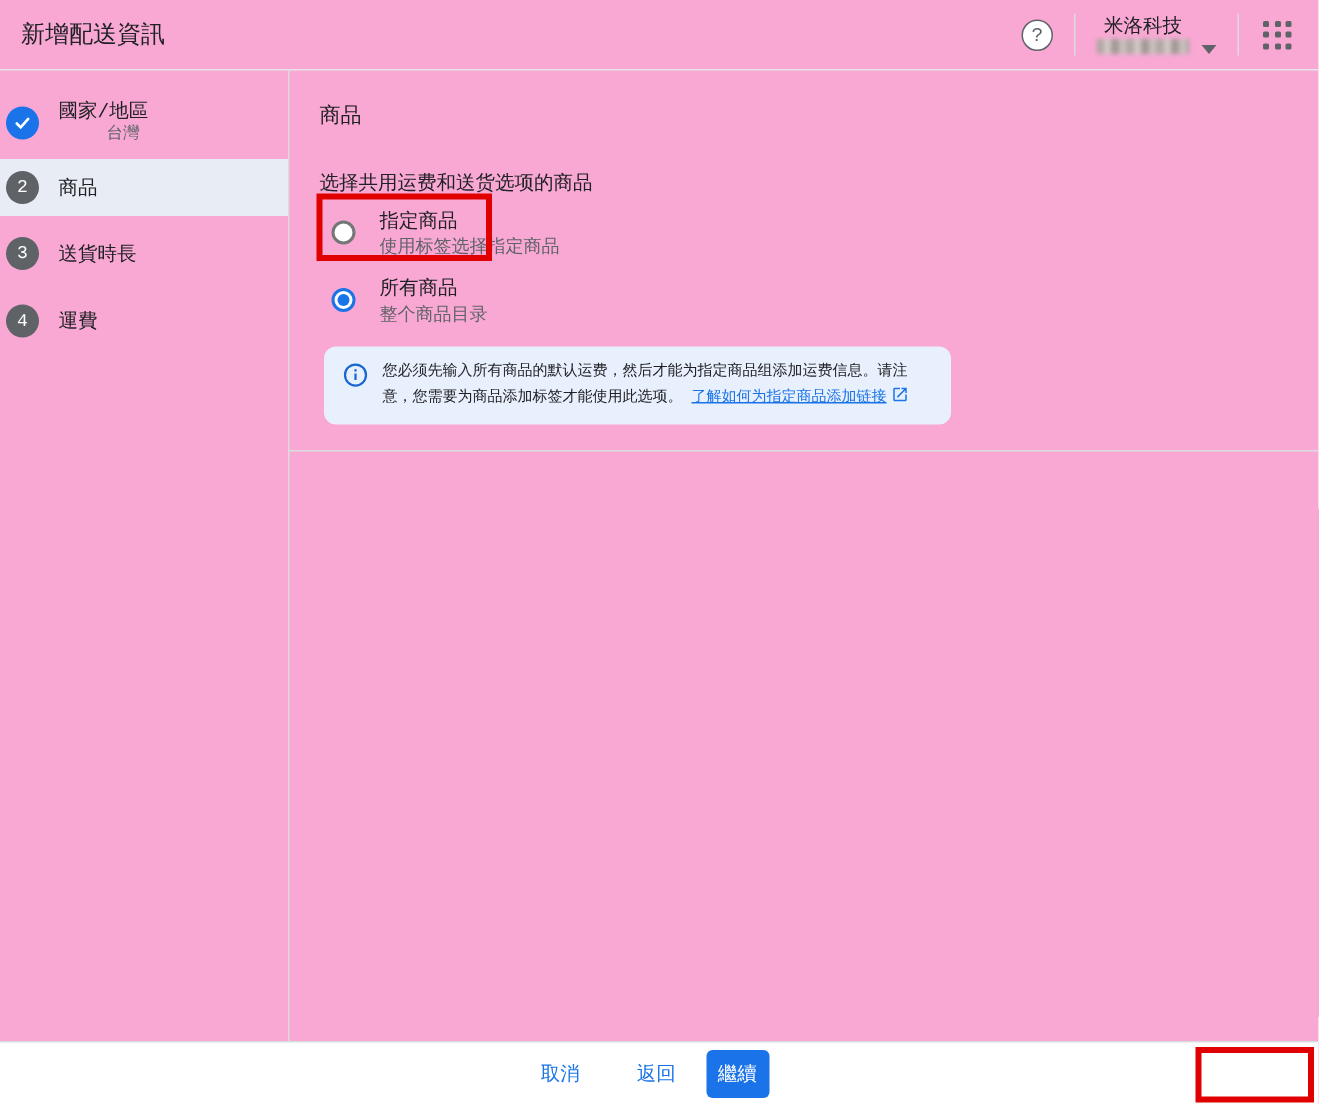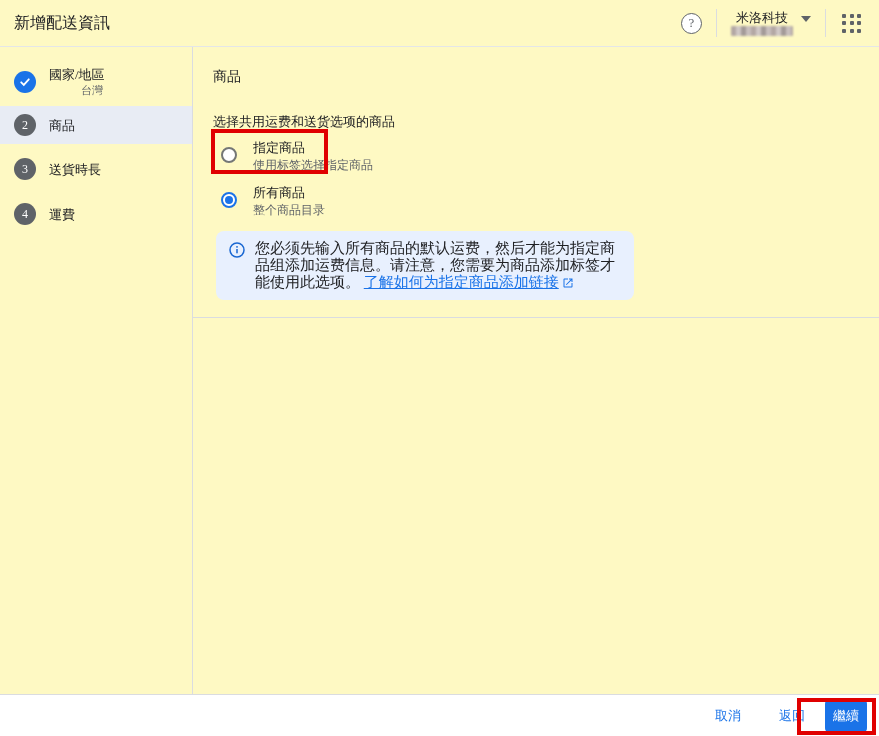--- a/index.html
+++ b/index.html
@@ -1,43 +1,43 @@
 <!DOCTYPE html>
 <html><head>
 <meta charset="utf-8">
 <style>
   html,body{margin:0;padding:0;background:#fff;}
-  .page{position:relative;width:879px;height:736px;background:#fef9c3;overflow:hidden;
-        font-family:Liberation Serif, serif;color:#202124;}
+  .page{position:relative;width:879px;height:736px;background:#f9a8d4;overflow:hidden;
+        font-family:Liberation Mono, monospace;color:#202124;}
 
   
   .hdr{height:47px;box-sizing:border-box;border-bottom:1px solid #e4e6e8;
        display:flex;align-items:center;justify-content:space-between;padding:0 16px 0 14px;}
   .hdr-title{font-size:16px;color:#202124;}
   .hdr-right{display:flex;align-items:center;}
   .help-btn{width:21px;height:21px;border:1.5px solid #5f6368;border-radius:50%;
             display:flex;align-items:center;justify-content:center;
             font-size:13px;color:#5f6368;background:#fff;cursor:pointer;box-sizing:border-box;}
   .v-sep{width:1px;height:28px;background:#dadce0;margin:0 14px;}
-  .account{display:flex;align-items:flex-start;cursor:pointer;}
+  .account{display:flex;align-items:flex-end;cursor:pointer;}
   .acct-col{display:flex;flex-direction:column;align-items:center;}
   .acct-name{font-size:13px;color:#202124;line-height:15px;}
   .acct-id{width:62px;height:10px;margin-top:1px;border-radius:1px;
            background:repeating-linear-gradient(90deg,#b3a7a4 0 5px,#d0c8c6 5px 10px,#a39a98 10px 15px,#c8bfbd 15px 20px);
            filter:blur(1.3px);}
   .caret{width:0;height:0;border-left:5px solid transparent;border-right:5px solid transparent;
          border-top:6px solid #5f6368;margin:6px 0 0 8px;}
   .apps-grid{display:grid;grid-template-columns:repeat(3,4px);grid-template-rows:repeat(3,4px);
              gap:3.5px;cursor:pointer;padding:2px;}
   .apps-grid span{background:#5f6368;border-radius:1px;}
 
   
   .bdy{display:flex;height:647px;box-sizing:border-box;}
   .sidebar{width:193px;flex:none;box-sizing:border-box;border-right:1px solid #dadce0;padding-top:11px;}
-  .step{display:flex;align-items:center;gap:13px;padding-left:14px;height:38px;cursor:pointer;}
+  .step{display:flex;align-items:center;gap:13px;padding-left:4px;height:38px;cursor:pointer;}
   .step.two-line{height:48px;}
   .step.active{background:#e8ecf4;}
   .step.gap6{margin-top:6px;}
   .step.gap7{margin-top:7px;}
   .step-circle{width:22px;height:22px;border-radius:50%;background:#5f6368;color:#fff;
                font-size:12px;display:flex;align-items:center;justify-content:center;flex:none;}
   .step-circle.done{background:#1a73e8;}
   .step-label{font-size:13px;line-height:15px;color:#202124;}
   .step-sub{font-size:11px;color:#5f6368;margin-top:2px;line-height:13px;margin-left:32px;}
 
@@ -49,28 +49,28 @@
   .radio{width:16px;height:16px;border-radius:50%;border:2px solid #747775;box-sizing:border-box;
          margin-top:7px;flex:none;position:relative;background:#fff;}
   .radio.selected{border-color:#1a73e8;}
   .radio.selected::after{content:"";position:absolute;inset:2px;border-radius:50%;background:#1a73e8;}
   .option-label{font-size:13px;line-height:16px;color:#202124;}
   .option-desc{font-size:12px;color:#5f6368;margin-top:2px;line-height:14px;}
 
   .notice{margin:14px 0 0 23px;width:392px;background:#e8f0fe;border-radius:8px;
           padding:9px 13px;display:flex;gap:10px;}
   .notice-icon{flex:none;margin-top:2px;}
-  .notice-text{font-size:15px;line-height:17px;color:#202124;}
+  .notice-text{font-size:10px;line-height:17px;color:#202124;}
   .notice-link{color:#1a73e8;text-decoration:underline;cursor:pointer;}
   .ext-icon{vertical-align:-2px;margin-left:3px;}
   .content-divider{margin-top:17px;border-top:1px solid #dadce0;height:0;}
 
   
   .ftr{height:42px;box-sizing:border-box;border-top:1px solid #dadce0;
-       display:flex;align-items:center;justify-content:flex-end;padding-right:12px;background:#fff;}
+       display:flex;align-items:center;justify-content:center;padding-right:12px;background:#fff;}
   .text-btn{color:#1a73e8;font-size:13px;background:none;border:none;cursor:pointer;
             font-family:inherit;padding:4px 6px;}
   .text-btn.cancel{margin-right:26px;}
   .text-btn.back{margin-right:14px;}
   .primary-btn{background:#1a73e8;color:#fff;border:none;border-radius:4px;
                font-size:13px;padding:7px 8px;cursor:pointer;font-family:inherit;}
 
   
   .annotation{position:absolute;border:4px solid #e00000;pointer-events:none;z-index:10;}
   .ann-radio{left:211px;top:129px;width:109px;height:37px;}

